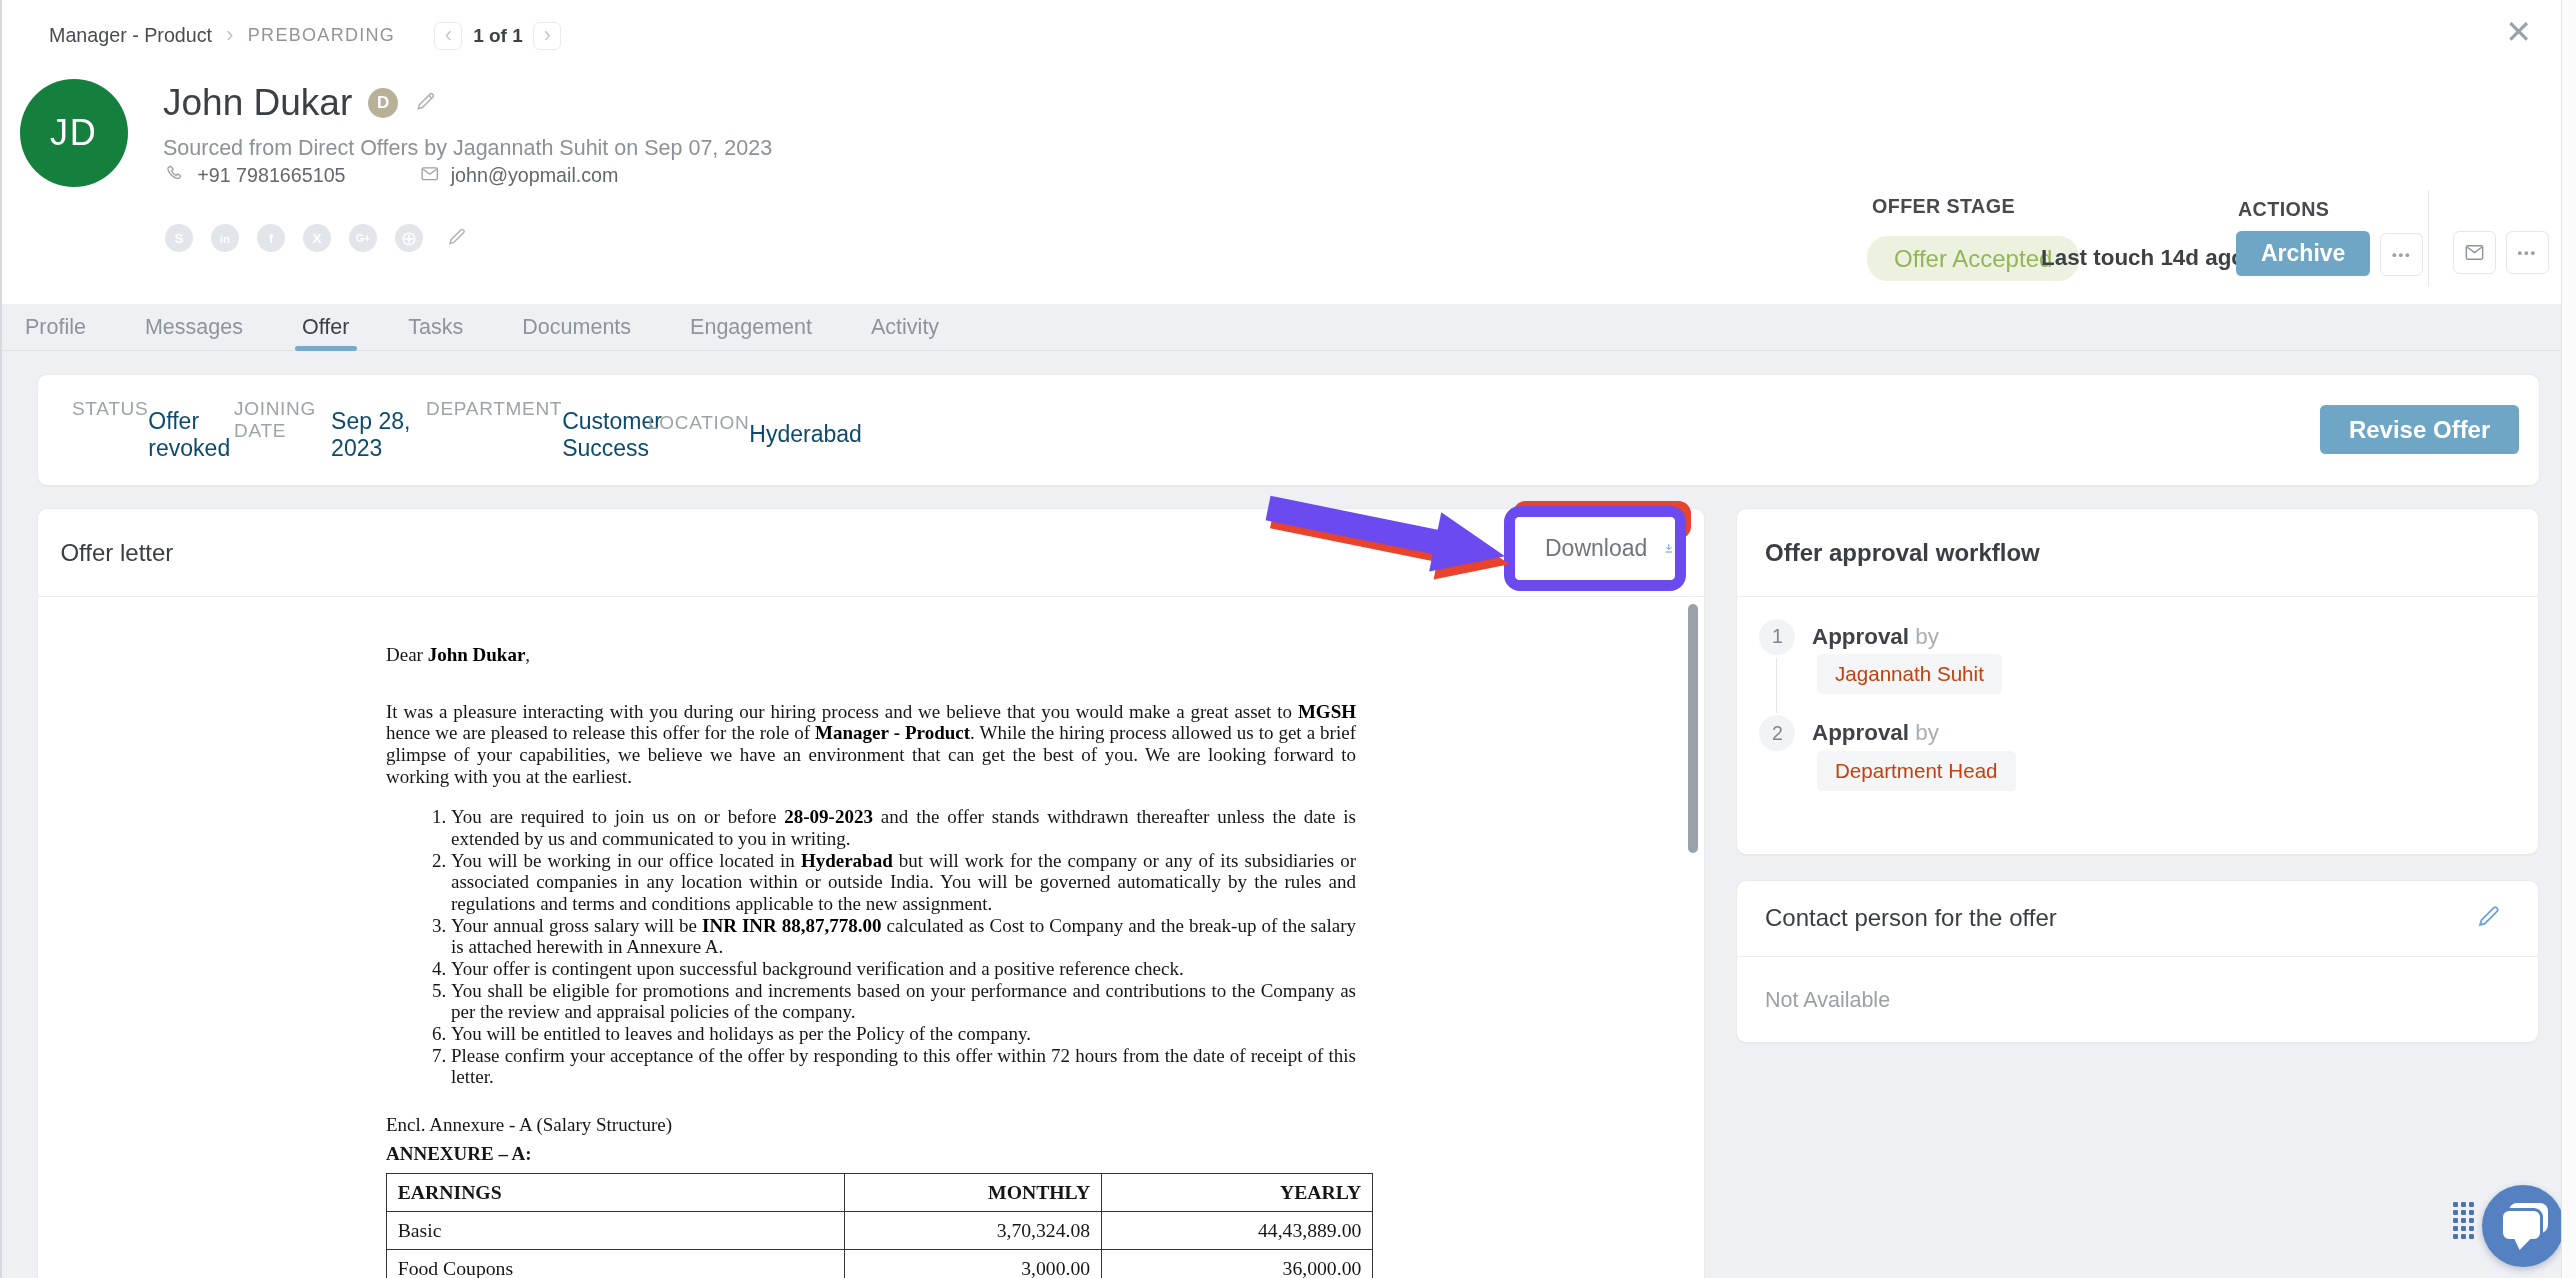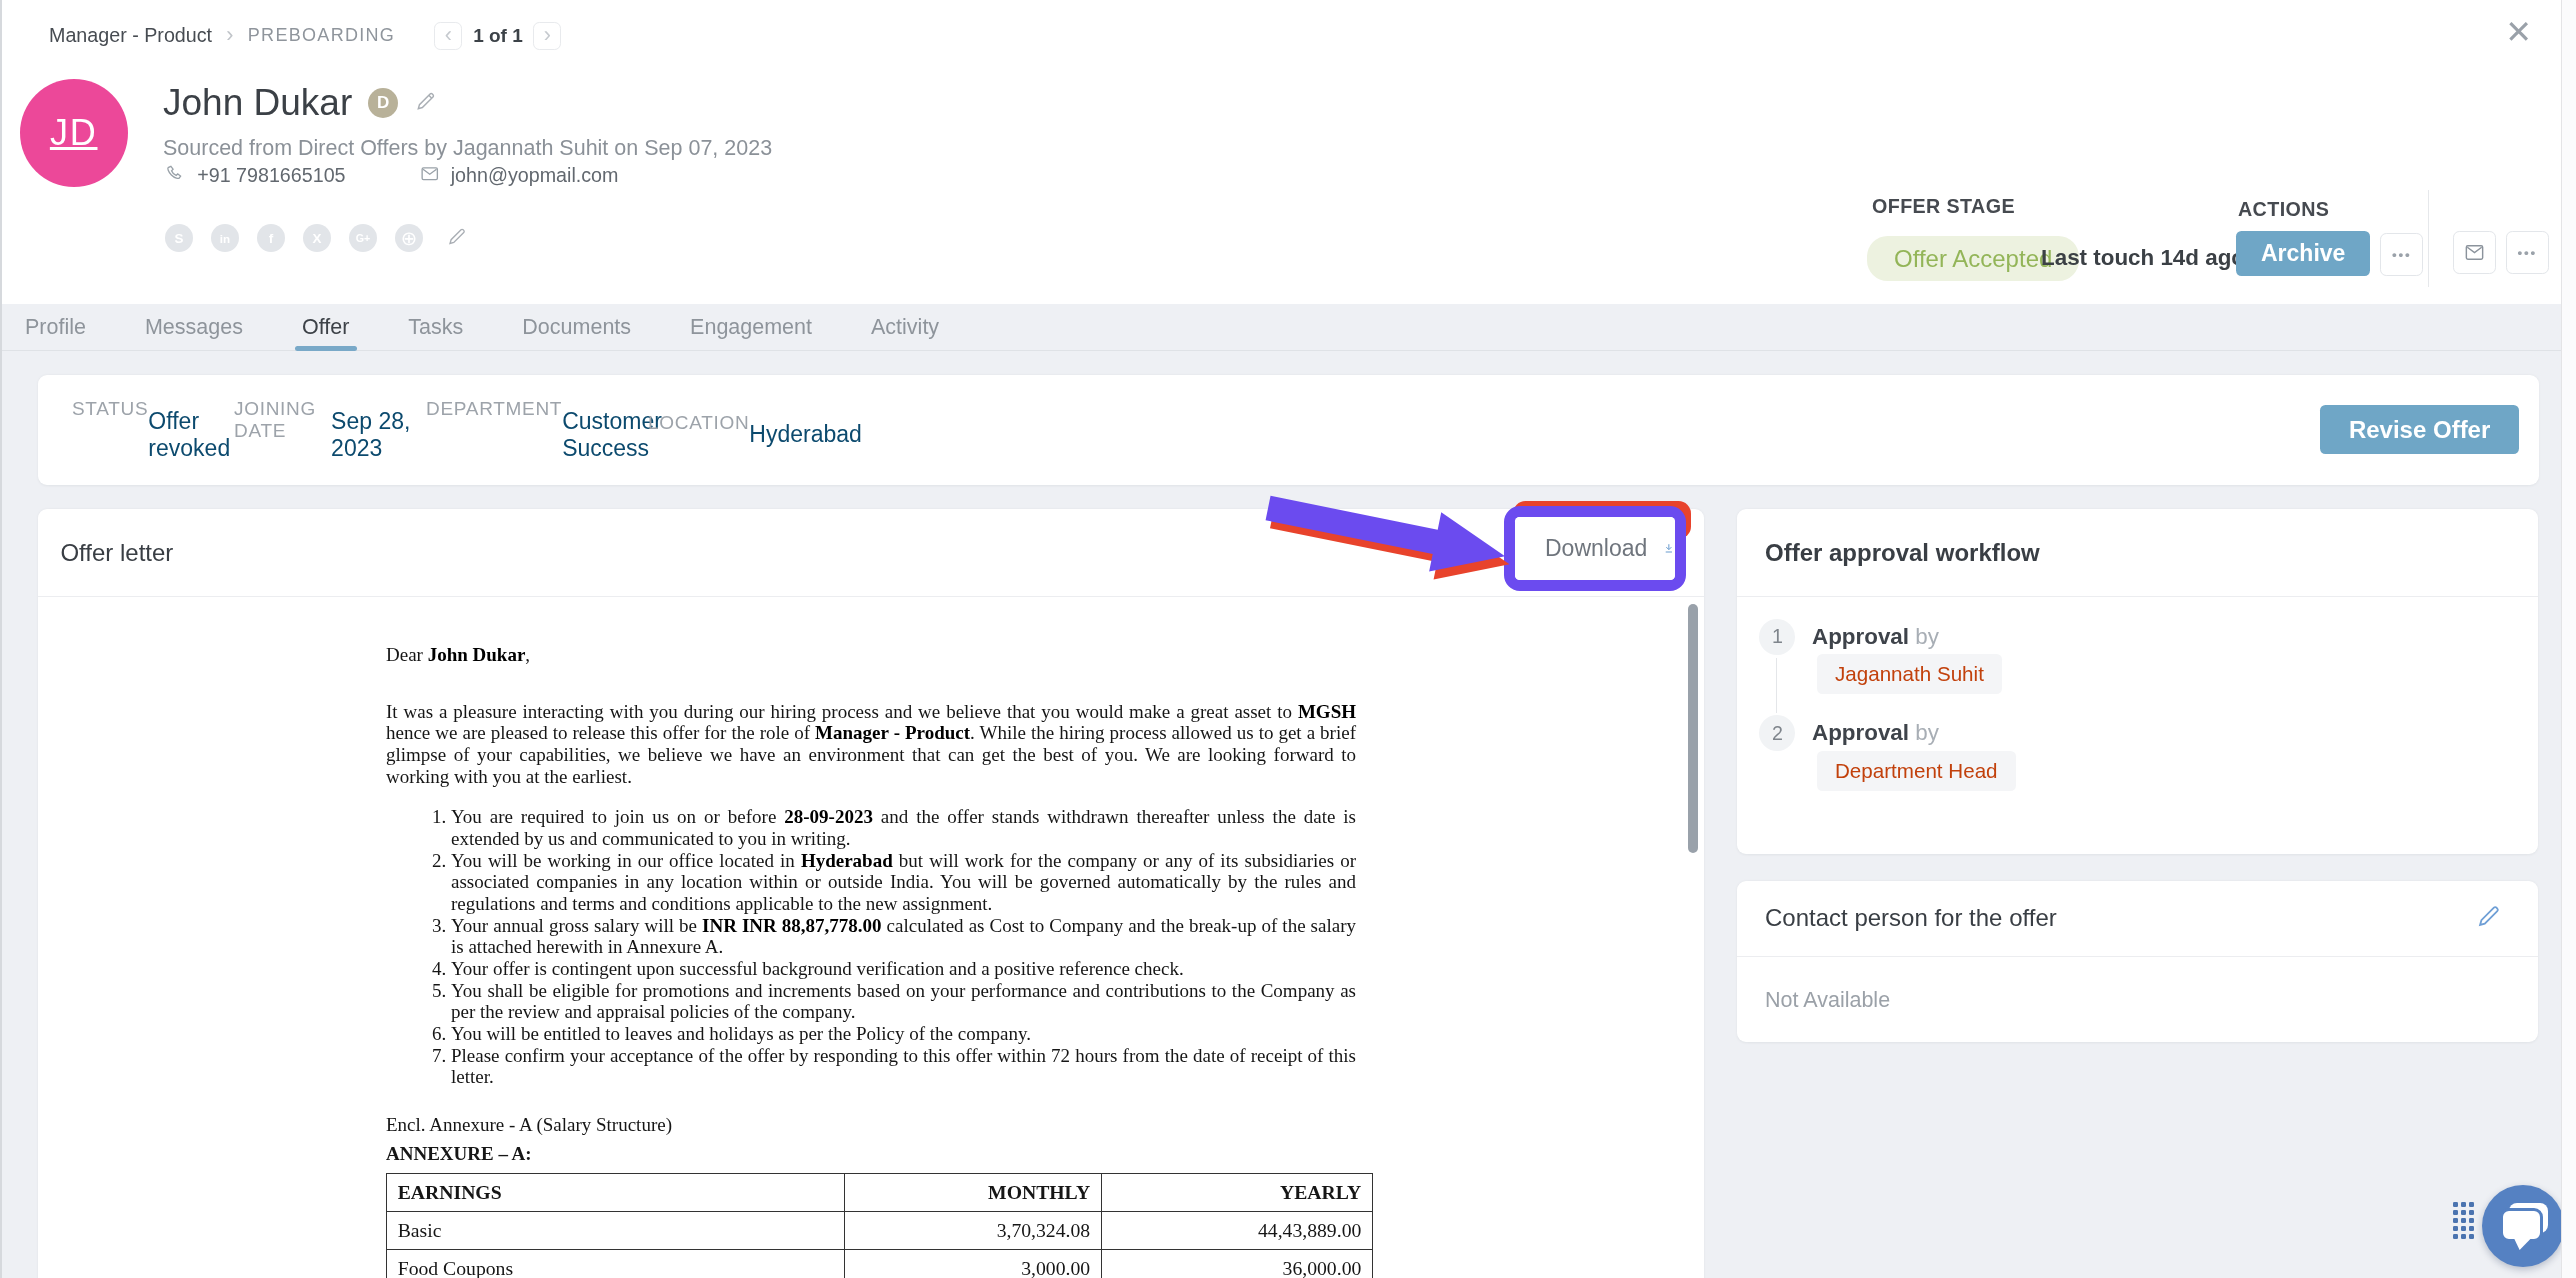--- a/index.html
+++ b/index.html
@@ -18,22 +18,22 @@
   .crumb-primary { font-size:19.7px; color:#474c52; font-weight:500; }
   .crumb-sep { font-size:21.5px; color:#c0c4c9; }
   .crumb-secondary { font-size:18px; color:#8f959c; letter-spacing:1.3px; }
   .pager { display:flex; align-items:center; gap:10.7px; margin-left:25px; }
   .pgbtn { width:28px; height:28px; border:0.9px solid #e8eaed; border-radius:6.3px; background:#fff;
            color:#c6cacf; font-size:21.5px; line-height:23px; text-align:center; cursor:pointer; }
   .pgtext { font-size:19px; color:#3c4248; font-weight:600; }
   .closex { position:absolute; right:29px; top:12.5px; font-size:32px; color:#9aa1a9; font-weight:300; cursor:pointer; }
 
   .avatar { position:absolute; left:19.7px; top:79px; width:108px; height:108px; border-radius:50%;
-            background:#ec4899; color:#fff; font-size:36px; letter-spacing:1.8px;
-            display:flex; align-items:center; justify-content:center;text-decoration:underline; }
+            background:#15803d; color:#fff; font-size:36px; letter-spacing:1.8px;
+            display:flex; align-items:center; justify-content:center; }
   .namerow { position:absolute; left:163px; top:82px; display:flex; align-items:center; gap:16px; }
   .cname { font-size:37px; color:#3b4046; font-weight:500; }
   .srcbadge { width:30px; height:30px; border-radius:50%; background:#b8b199; color:#fff;
               font-size:17px; font-weight:700; display:flex; align-items:center; justify-content:center; }
   .pencil { color:#a9aeb4; cursor:pointer; }
   .sourced { position:absolute; left:163px; top:136px; font-size:21.5px; color:#8b9198; }
   .contactrow { position:absolute; left:165px; top:163px; display:flex; align-items:center; gap:12.5px; }
   .contactrow .grp { display:flex; align-items:center; gap:10.7px; }
   .contactrow .gap { width:48px; }
   .ctext { font-size:19.7px; color:#62686f; }

